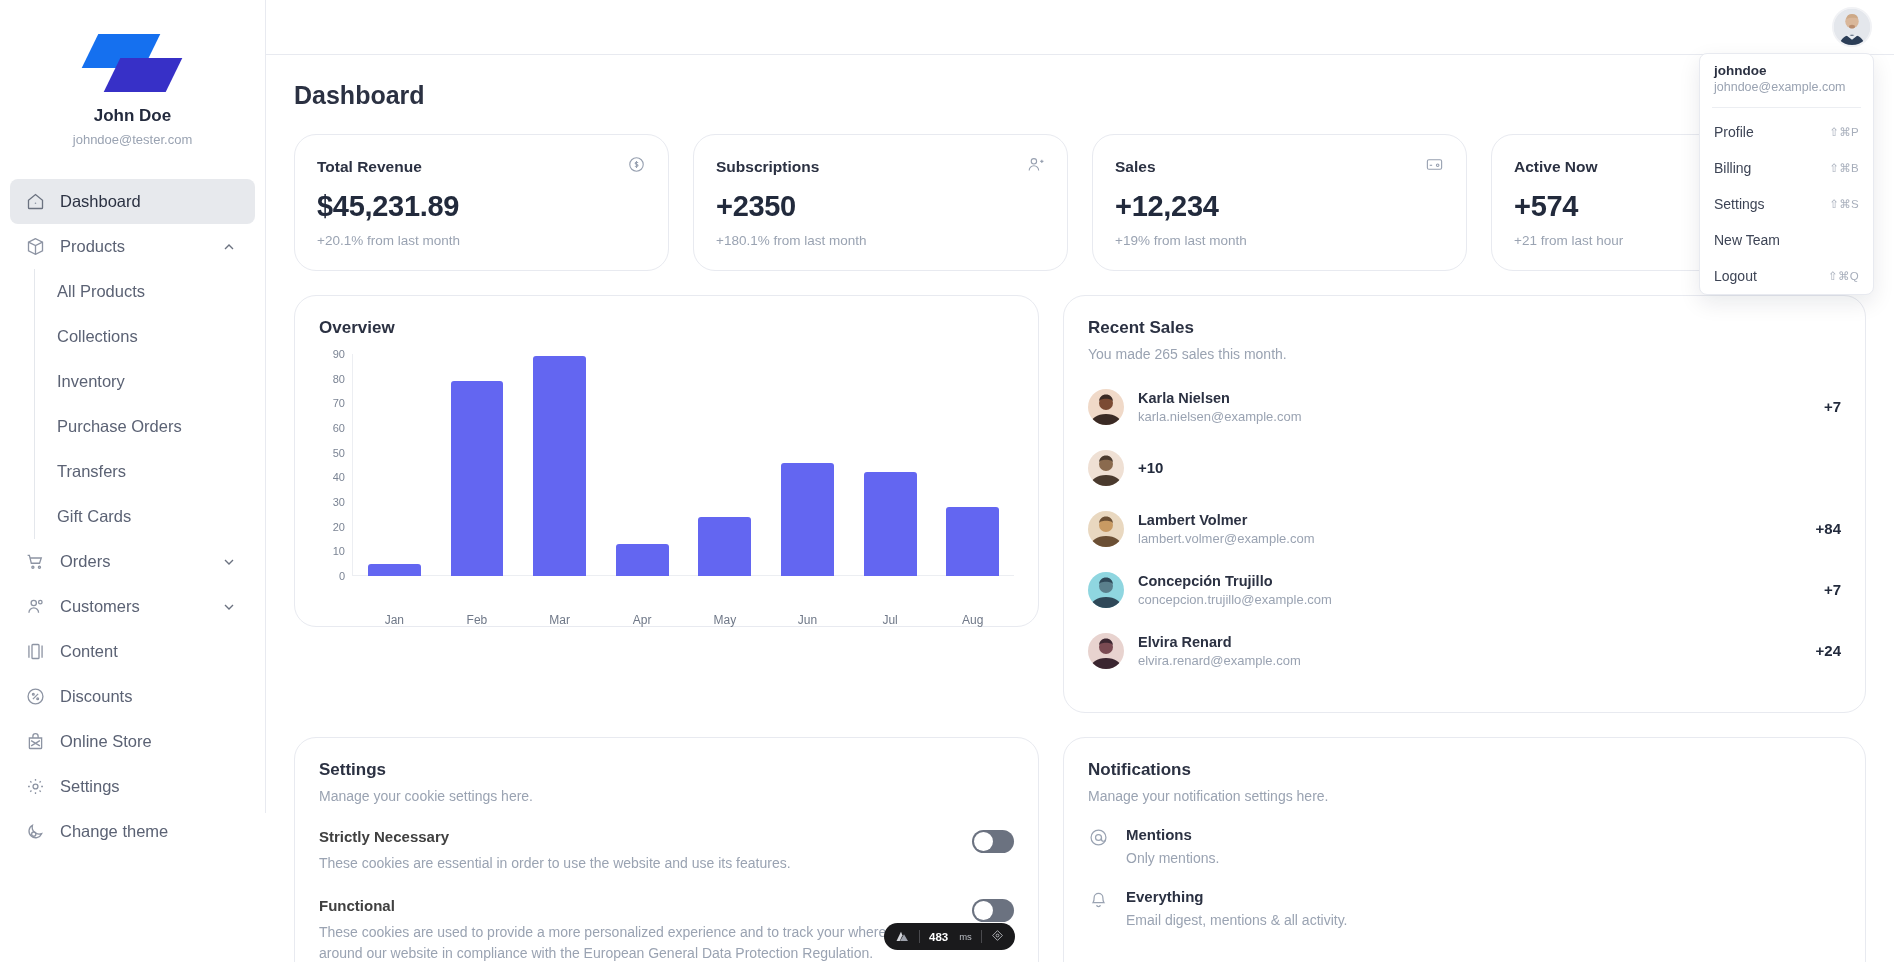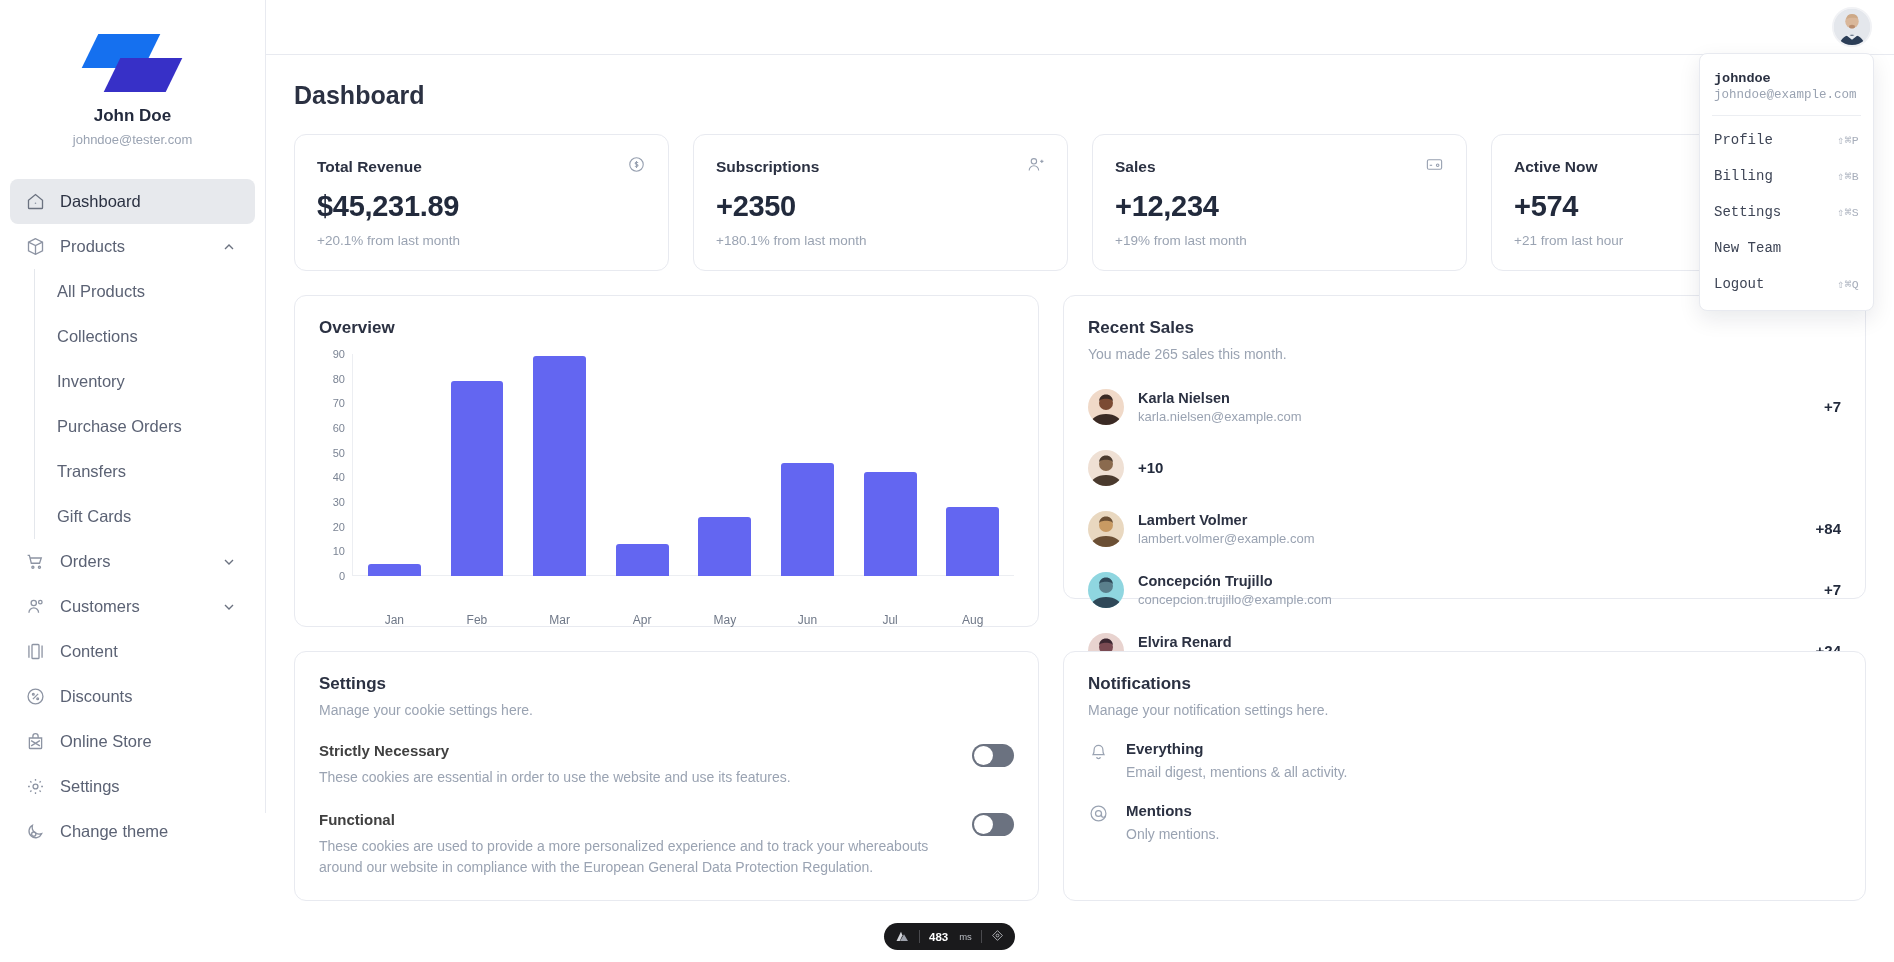--- a/index.html
+++ b/index.html
@@ -71,32 +71,32 @@
     border: 2px solid #f1f2f5; cursor: pointer; flex: 0 0 40px;
     background: #dfe3ea; position: relative;
   }
   .avatar svg { width: 100%; height: 100%; display: block; }
 
   .content { padding: 26px 28px 0 28px; height: 907px; overflow: hidden; }
   .page-title { font-size: 25px; font-weight: 600; color: #2b3142; margin-bottom: 24px; }
 
   .stats-row { display: flex; gap: 24px; margin-bottom: 24px; }
   .card {
-    background: #fff; border: 1px solid #e8eaf0; border-radius: 12px;
+    background: #fff; border: 1px solid #e8eaf0; border-radius: 22px;
   }
   .stat-card { flex: 1; padding: 20px 22px 22px 22px; min-width: 0; }
   .stat-head { display: flex; align-items: center; justify-content: space-between; }
   .stat-title { font-size: 15.5px; font-weight: 600; color: #2b3142; }
   .stat-ico svg { width: 19px; height: 19px; stroke: #97a0b0; stroke-width: 1.4; fill: none; }
   .stat-value { font-size: 29px; font-weight: 700; color: #222a3c; margin-top: 12px; letter-spacing: -0.3px; }
   .stat-sub { font-size: 13.5px; color: #9aa3b2; margin-top: 10px; }
 
   .mid-row { display: flex; gap: 24px; margin-bottom: 24px; }
   .overview-card { width: 745px; flex: 0 0 745px; padding: 22px 24px 14px 24px; height: 332px; }
-  .sales-card { flex: 1; padding: 22px 24px; height: 304px; min-width: 0; }
+  .sales-card { flex: 1; padding: 22px 24px; height: 418px; min-width: 0; }
   .section-title { font-size: 17px; font-weight: 600; color: #2b3142; }
   .section-sub { font-size: 14px; color: #9aa3b2; margin-top: 8px; }
 
   
   .chart-area { display: flex; margin-top: 16px; height: 252px; }
   .y-axis {
     width: 34px; flex: 0 0 34px; position: relative; height: 222px;
     border-right: 1px solid #eceef2;
   }
   .y-tick {
@@ -141,21 +141,21 @@
   .notif-item { margin-top: 22px; display: flex; align-items: flex-start; gap: 16px; }
   .notif-ico { width: 22px; flex: 0 0 22px; padding-top: 1px; }
   .notif-ico svg { width: 21px; height: 21px; stroke: #9aa3b2; stroke-width: 1.4; fill: none; }
   .notif-name { font-size: 15px; font-weight: 600; color: #2b3142; }
   .notif-desc { font-size: 14px; color: #9aa3b2; margin-top: 7px; }
 
   
   .dropdown {
     position: absolute; right: 20px; top: 53px; width: 175px;
     background: #fff; border: 1px solid #e8eaf0; border-radius: 8px;
-    box-shadow: 0 8px 22px rgba(16,24,40,0.09); padding: 8px 0; z-index: 40; font-family: Liberation Mono, monospace;
+    box-shadow: 0 8px 22px rgba(16,24,40,0.09); padding: 0 0; z-index: 40;
   }
   .dd-head { padding: 9px 14px 11px 14px; }
   .dd-user { font-size: 13.5px; font-weight: 700; color: #2b3142; }
   .dd-mail { font-size: 12.5px; color: #9aa3b2; margin-top: 2px; }
   .dd-sep { height: 1px; background: #eceef2; margin: 2px 12px 6px 12px; }
   .dd-item {
     display: flex; align-items: center; justify-content: space-between;
     padding: 0 14px; height: 36px; font-size: 14px; color: #3d4455; cursor: pointer;
   }
   .dd-kbd { font-size: 11.5px; color: #a7aebb; letter-spacing: 0.3px; }
@@ -556,41 +556,41 @@
           </div>
         </div>
 
         <div class="card notif-card">
           <div class="section-title">Notifications</div>
           <div class="section-sub">Manage your notification settings here.</div>
 
           <div class="notif-item">
             <span class="notif-ico">
               <svg viewBox="0 0 24 24">
-                  <path d="M7 10a5 5 0 0 1 10 0c0 4 1.2 5.5 1.2 5.5H5.8S7 14 7 10z"></path>
-                  <path d="M10 18.2a2 2 0 0 0 4 0"></path>
-                </svg>
-            </span>
-            <div class="setting-txt">
-              <div class="notif-name">Everything</div>
-              <div class="notif-desc">Email digest, mentions &amp; all activity.</div>
-            </div>
-          </div>
-
-          <div class="notif-item">
-            <span class="notif-ico">
-              <svg viewBox="0 0 24 24">
                   <circle cx="12" cy="12" r="8.5"></circle>
                   <circle cx="12" cy="12" r="3.4"></circle>
                   <path d="M15.4 12v2a2.3 2.3 0 0 0 4.6 0"></path>
                 </svg>
             </span>
             <div class="setting-txt">
               <div class="notif-name">Mentions</div>
               <div class="notif-desc">Only mentions.</div>
+            </div>
+          </div>
+
+          <div class="notif-item">
+            <span class="notif-ico">
+              <svg viewBox="0 0 24 24">
+                  <path d="M7 10a5 5 0 0 1 10 0c0 4 1.2 5.5 1.2 5.5H5.8S7 14 7 10z"></path>
+                  <path d="M10 18.2a2 2 0 0 0 4 0"></path>
+                </svg>
+            </span>
+            <div class="setting-txt">
+              <div class="notif-name">Everything</div>
+              <div class="notif-desc">Email digest, mentions &amp; all activity.</div>
             </div>
           </div>
         </div>
 
       </div>
     </div>
 
     <div class="dropdown">
       <div class="dd-head">
         <div class="dd-user">johndoe</div>

